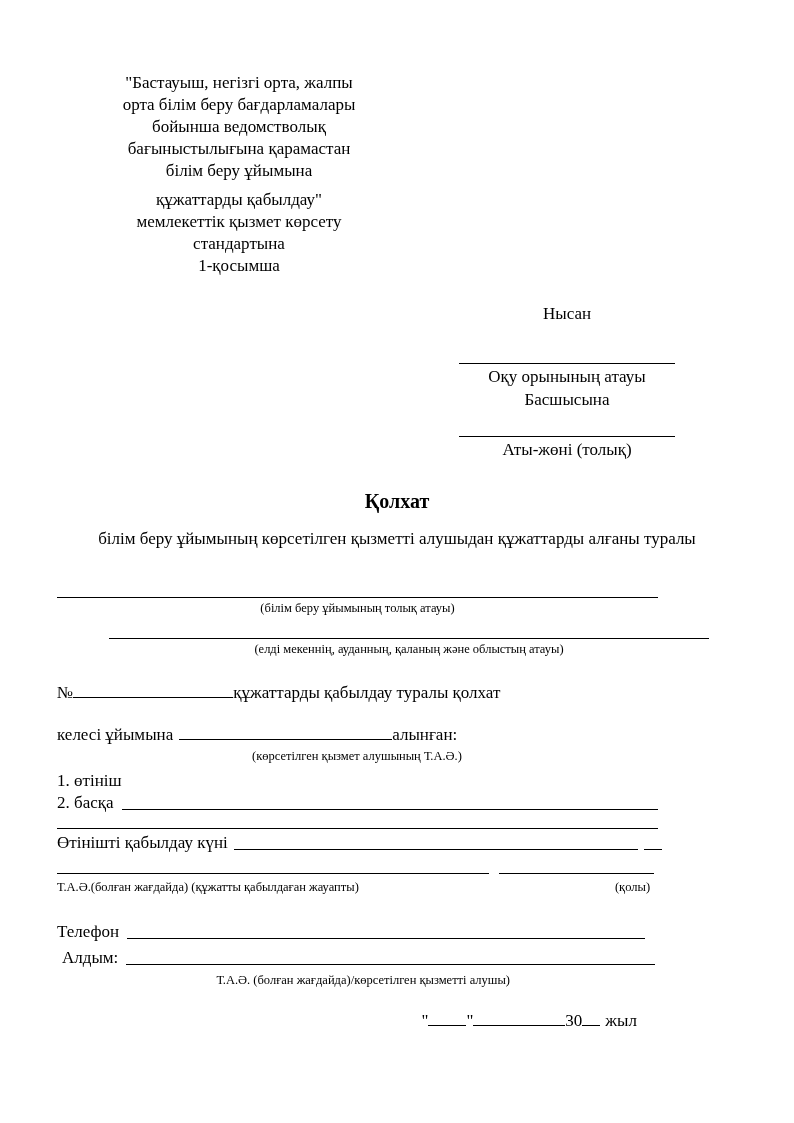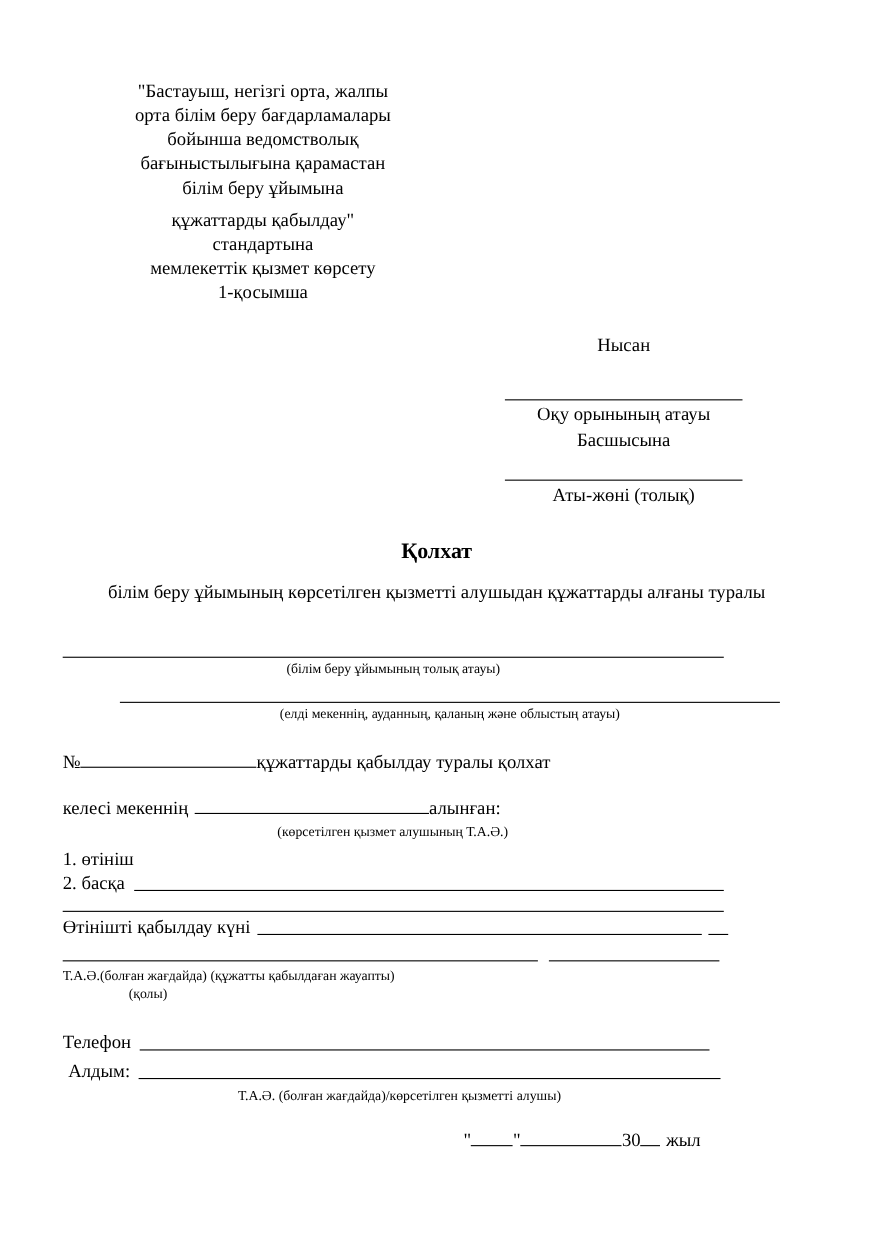--- a/index.html
+++ b/index.html
@@ -43,21 +43,21 @@
   .item1 { margin-top:6px; }
   .item2 { width:601px; }
   .item2 .blank-f { margin-left:8px; }
   .extra-line { width:601px; margin-top:14px; }
   .accept-row { margin-top:3px; width:605px; }
   .accept-row .blank-f { margin-left:6px; }
 
   .sig-lines { display:flex; margin-top:19px; }
   .sig1 { width:432px; height:0; border-top:1px solid #000; }
   .sig2 { width:155px; height:0; border-top:1px solid #000; margin-left:10px; }
-  .sig-caps { display:flex; width:653px; margin-top:5px;flex-direction:column; }
+  .sig-caps { display:flex; width:653px; margin-top:5px; }
   .sig-caps .spacer { flex:1; }
   .qoly { width:155px; text-align:center; }
 
   .phone-row { margin-top:26px; width:588px; }
   .phone-row .blank-f { margin-left:8px; }
   .received-row { margin-top:4px; width:598px; padding-left:5px; box-sizing:border-box; }
   .received-row .blank-f { margin-left:8px; }
   .receiver-cap { margin-left:133px; width:320px; text-align:right; margin-top:3px; }
 
   .date-row { margin-top:22px; text-align:right; padding-right:100px; line-height:22px; }
@@ -68,22 +68,22 @@
 
 <div class="page">
 
   <div class="appendix-note">
     <div class="note-line">"Бастауыш, негізгі орта, жалпы</div>
     <div class="note-line">орта білім беру бағдарламалары</div>
     <div class="note-line">бойынша ведомстволық</div>
     <div class="note-line">бағыныстылығына қарамастан</div>
     <div class="note-line">білім беру ұйымына</div>
     <div class="note-line new-para">құжаттарды қабылдау"</div>
+    <div class="note-line">мемлекеттік қызмет көрсету</div>
     <div class="note-line">стандартына</div>
-    <div class="note-line">мемлекеттік қызмет көрсету</div>
     <div class="note-line">1-қосымша</div>
   </div>
 
   <div class="right-col">
     <div class="nysan">Нысан</div>
     <div class="uline"></div>
     <div class="rc-cap">Оқу орынының атауы</div>
     <div class="rc-cap">Басшысына</div>
     <div class="uline mt26"></div>
     <div class="rc-cap">Аты-жөні (толық)</div>
@@ -96,21 +96,21 @@
   <div class="caption org-cap">(білім беру ұйымының толық атауы)</div>
 
   <div class="uline loc-line"></div>
   <div class="caption loc-cap">(елді мекеннің, ауданның, қаланың және облыстың атауы)</div>
 
   <div class="row number-row">
     <span>№</span><span class="blank w160"></span><span>құжаттарды қабылдау туралы қолхат</span>
   </div>
 
   <div class="row docs-row">
-    <span>келесі мекеннің</span><span class="blank w213 ml6"></span><span>алынған:</span>
+    <span>келесі ұйымына</span><span class="blank w213 ml6"></span><span>алынған:</span>
   </div>
   <div class="caption docs-cap">(көрсетілген қызмет алушының Т.А.Ә.)</div>
 
   <div class="row item1">1. өтініш</div>
 
   <div class="row frow item2">
     <span>2. басқа</span>
     <span class="blank-f grow"></span>
   </div>
 

